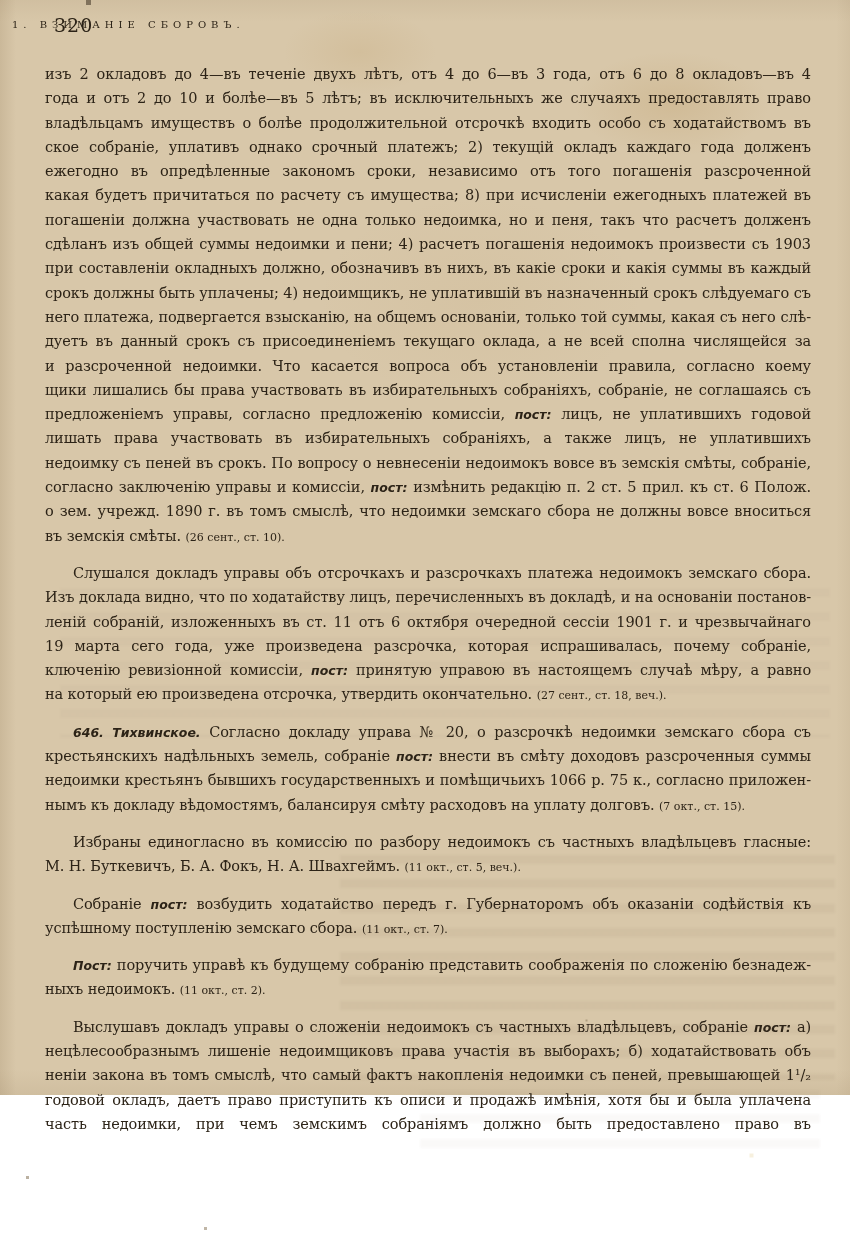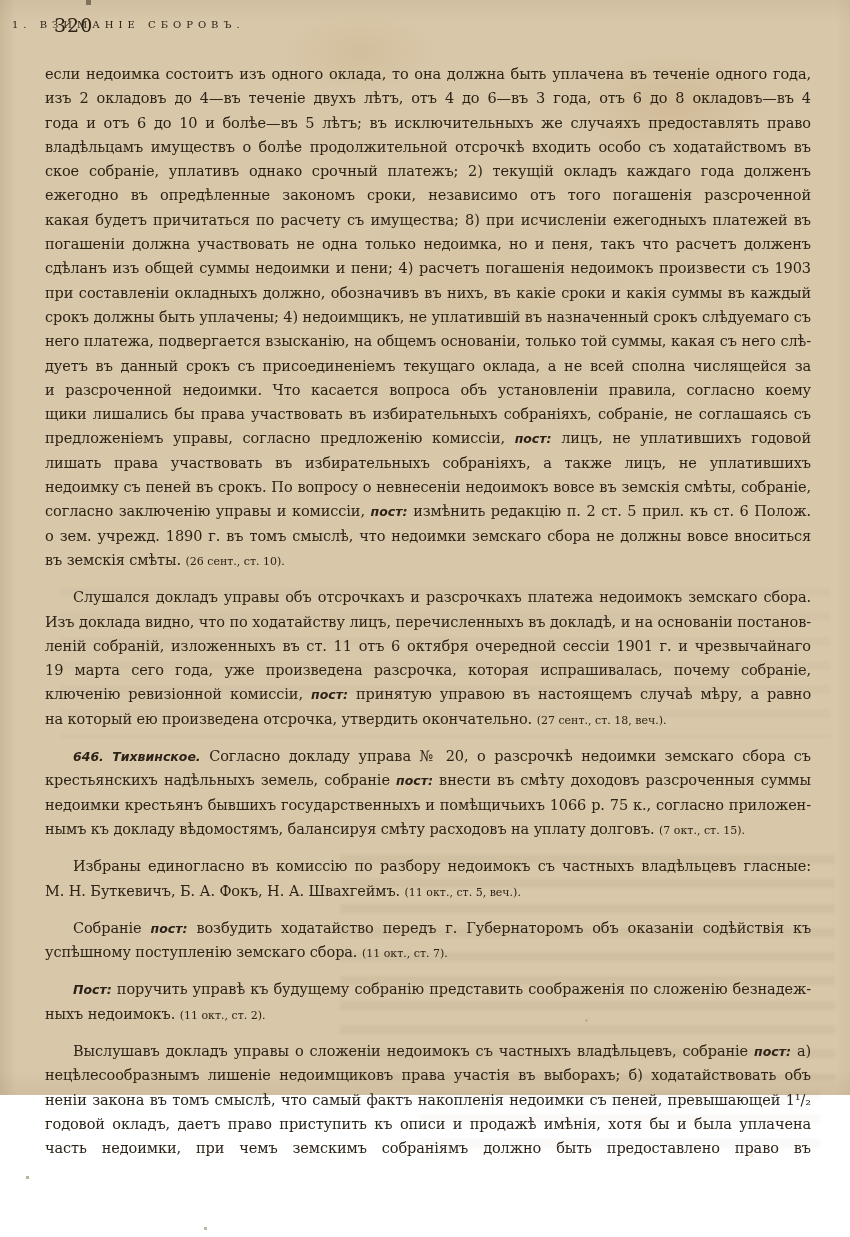--- a/index.html
+++ b/index.html
@@ -102,23 +102,22 @@
   }
 </style>
 </head>
 <body>
 
 <div class="page">
   <div class="page-number">320</div>
   <div class="running-head">1. ВЗИМАНІЕ СБОРОВЪ.</div>
   <div class="body-text" id="body-text">
       <div class="para">
-        <div class="line">если недоимка состоитъ изъ одного оклада, то она должна быть уплачена въ теченіе одного года,</div>
         <div class="line">изъ 2 окладовъ до 4—въ теченіе двухъ лѣтъ, отъ 4 до 6—въ 3 года, отъ 6 до 8 окладовъ—въ 4</div>
-        <div class="line">года и отъ 6 до 10 и болѣе—въ 5 лѣтъ; въ исключительныхъ же случаяхъ предоставлять право</div>
+        <div class="line">года и отъ 2 до 10 и болѣе—въ 5 лѣтъ; въ исключительныхъ же случаяхъ предоставлять право</div>
         <div class="line">владѣльцамъ имуществъ о болѣе продолжительной отсрочкѣ входить особо съ ходатайствомъ въ зем-</div>
         <div class="line">ское собраніе, уплативъ однако срочный платежъ; 2) текущій окладъ каждаго года долженъ вноситься</div>
         <div class="line">ежегодно въ опредѣленные закономъ сроки, независимо отъ того погашенія разсроченной недоимки,</div>
         <div class="line">какая будетъ причитаться по расчету съ имущества; 8) при исчисленіи ежегодныхъ платежей въ</div>
         <div class="line">погашеніи должна участвовать не одна только недоимка, но и пеня, такъ что расчетъ долженъ быть</div>
         <div class="line">сдѣланъ изъ общей суммы недоимки и пени; 4) расчетъ погашенія недоимокъ произвести съ 1903 г.</div>
         <div class="line">при составленіи окладныхъ должно, обозначивъ въ нихъ, въ какіе сроки и какія суммы въ каждый</div>
         <div class="line">срокъ должны быть уплачены; 4) недоимщикъ, не уплатившій въ назначенный срокъ слѣдуемаго съ</div>
         <div class="line">него платежа, подвергается взысканію, на общемъ основаніи, только той суммы, какая съ него слѣ-</div>
         <div class="line">дуетъ въ данный срокъ съ присоединеніемъ текущаго оклада, а не всей сполна числящейся за нимъ</div>

